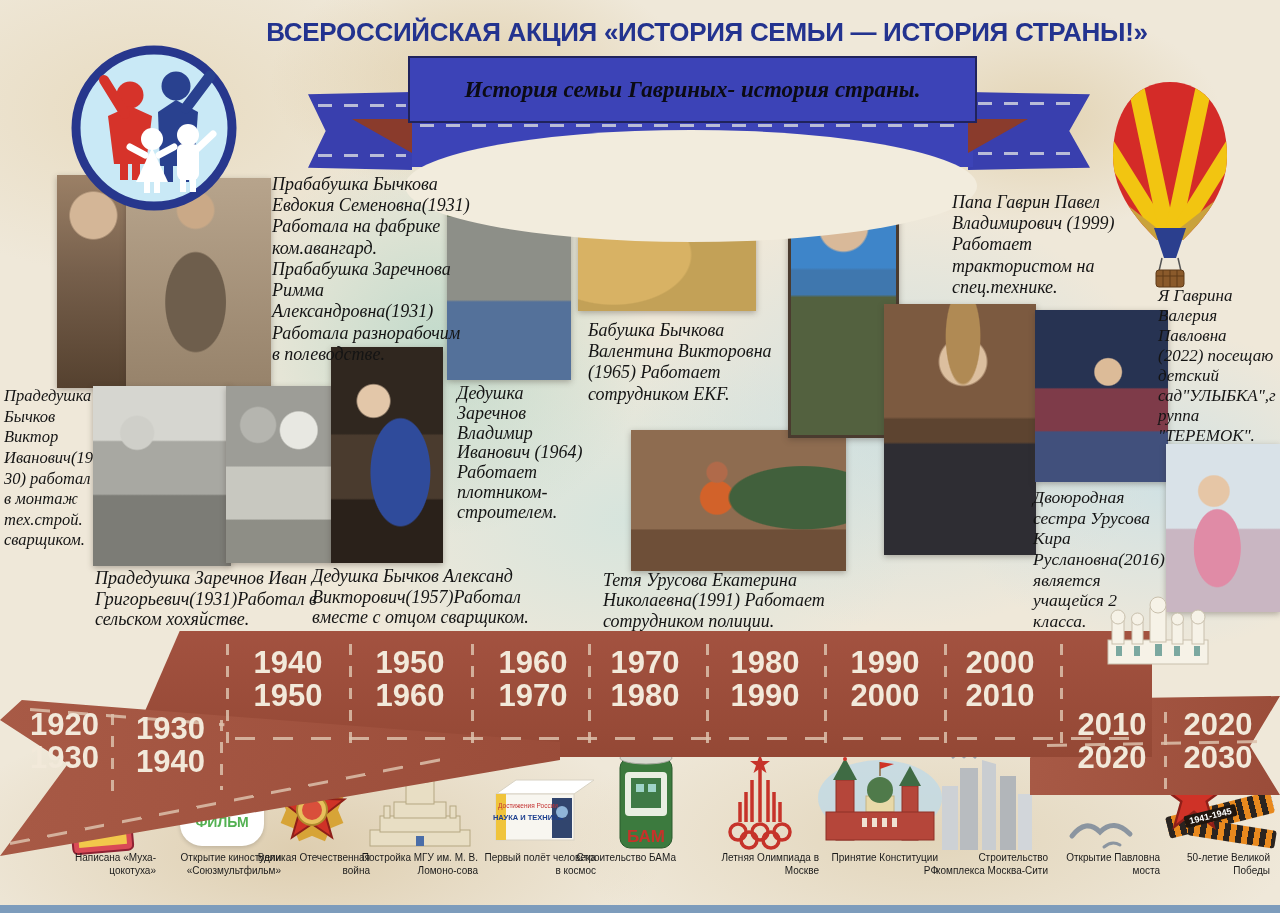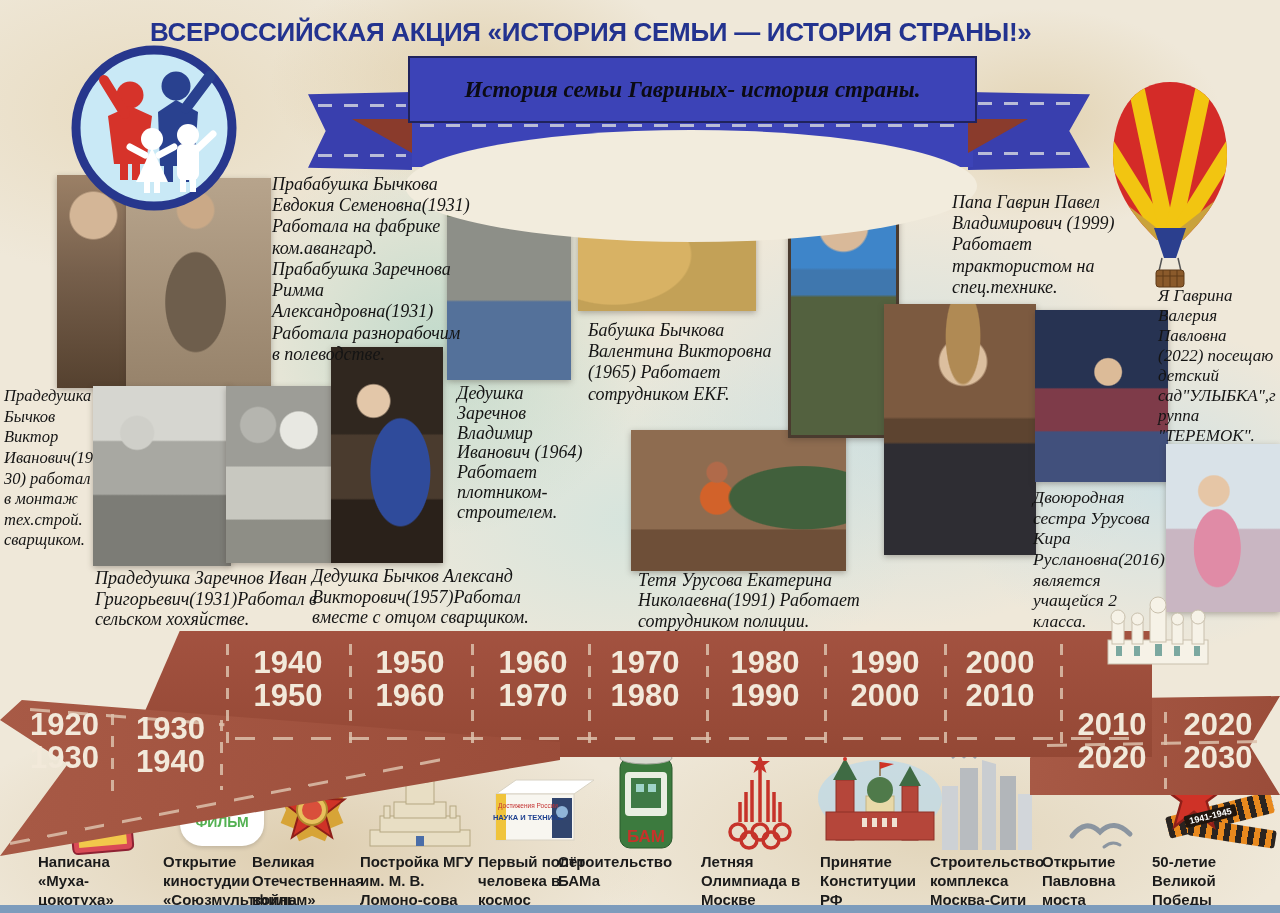--- a/index.html
+++ b/index.html
@@ -13,21 +13,21 @@
       radial-gradient(ellipse 420px 240px at 150px 110px, rgba(222,202,160,.45), transparent 70%),
       radial-gradient(ellipse 300px 280px at 440px 340px, rgba(150,205,190,.5), transparent 70%),
       radial-gradient(ellipse 380px 300px at 900px 420px, rgba(175,215,230,.5), transparent 70%),
       radial-gradient(ellipse 420px 260px at 630px 520px, rgba(190,225,225,.5), transparent 70%),
       radial-gradient(ellipse 300px 230px at 1160px 490px, rgba(185,220,235,.55), transparent 70%),
       radial-gradient(ellipse 520px 210px at 300px 850px, rgba(205,180,135,.5), transparent 70%),
       radial-gradient(ellipse 520px 200px at 930px 840px, rgba(210,190,150,.45), transparent 70%);
   }
   .abs{position:absolute;}
   
-  .title{left:150px;right:16px;top:17px;font-weight:bold;
+  .title{left:150px;right:16px;top:17px;text-align:center;font-weight:bold;
     font-size:26px;letter-spacing:-.3px;color:#23338f;z-index:7;}
   .plate{left:408px;top:56px;width:565px;height:63px;background:#3c43b7;
     border:2px solid #20235c;z-index:7;display:flex;align-items:center;justify-content:center;}
   .plate-text{font-family:"Liberation Serif",serif;font-style:italic;font-weight:bold;
     font-size:23px;color:#0b0b14;}
   .subband{left:412px;top:119px;width:561px;height:48px;background:#3c43b7;z-index:5;}
   .curve{left:405px;top:130px;width:572px;height:112px;border-radius:50%;background:#f2ecdd;z-index:6;}
   .wing{background:#393fae;z-index:5;filter:drop-shadow(2px 4px 4px rgba(40,40,90,.35));}
   .wing-l{left:308px;top:92px;width:104px;height:78px;
     clip-path:polygon(0 3%,100% 0,100% 100%,0 97%,17% 50%);}
@@ -98,22 +98,22 @@
     clip-path:polygon(3.9% 3.7%,100% 29.6%,100% 40.7%,0% 100%,12.1% 43.2%,0% 16%);z-index:11;}
   .rib-r{left:1030px;top:696px;width:250px;height:100px;background:linear-gradient(100deg,#a85a46,#9a4c39);
     clip-path:polygon(12% 3%,100% 0,88% 50%,100% 99%,0 99%,0 62%);z-index:9;}
   .tl-pair{position:absolute;z-index:12;text-align:center;color:#f2e9da;font-weight:bold;
     font-size:31px;line-height:33px;width:110px;}
   .vdash{position:absolute;width:3px;z-index:12;opacity:.85;
     background:repeating-linear-gradient(180deg,#dcc0ab 0 11px,transparent 11px 22px);}
   .hdash{position:absolute;height:3px;z-index:12;opacity:.85;
     background:repeating-linear-gradient(90deg,#dcc0ab 0 20px,transparent 20px 38px);}
   
-  .ev-label{position:absolute;top:852px;width:118px;z-index:8;text-align:left;
-    font-size:15px;line-height:1.28;color:#1b1b1b;font-weight:700;}
+  .ev-label{position:absolute;top:852px;width:118px;z-index:8;text-align:right;
+    font-size:10px;line-height:1.28;color:#1b1b1b;font-weight:400;}
   .ev-icon{position:absolute;z-index:8;}
   .soyuz-logo{width:84px;height:78px;background:#fff;border-radius:22px;display:flex;
     flex-direction:column;align-items:center;justify-content:center;font-weight:bold;
     font-size:14px;line-height:1.12;box-shadow:0 2px 4px rgba(0,0,0,.15);}
   .sz1{color:#29a8e0;} .sz2{color:#f59a00;} .sz3{color:#53b152;}
   .ribbon-strip{position:absolute;border-radius:3px;
     background:repeating-linear-gradient(90deg,#2a2420 0 6px,#e8891e 6px 12px);}
   .years-pill{position:absolute;background:#20160f;color:#fff;font-size:9px;font-weight:bold;
     padding:1px 5px;border-radius:2px;}
   .strip{left:0;top:905px;width:1280px;height:8px;background:#7d9cbc;z-index:14;}
@@ -203,21 +203,21 @@
     <rect x="60" y="192" width="28" height="17" rx="3" fill="#8a5a2b" stroke="#5e3a18"></rect>
     <path d="M60 198 H88 M67 192 V209 M74 192 V209 M81 192 V209" stroke="#5e3a18" stroke-width="1"></path>
   </svg>
 
   <div class="cap" style="left:272px;top:174px;width:200px;font-size:18px">Прабабушка Бычкова Евдокия Семеновна(1931) Работала на фабрике ком.авангард. Прабабушка Заречнова Римма Александровна(1931) Работала разнорабочим в полеводстве.</div>
   <div class="cap" style="left:4px;top:386px;width:96px;font-size:16.5px;line-height:1.25">Прадедушка Бычков Виктор Иванович(1930) работал в монтаж тех.строй. сварщиком.</div>
   <div class="cap" style="left:95px;top:568px;width:222px;font-size:18px;line-height:1.15">Прадедушка Заречнов Иван Григорьевич(1931)Работал в сельском хохяйстве.</div>
   <div class="cap" style="left:312px;top:566px;width:224px;font-size:18px;line-height:1.14">Дедушка Бычков Александ Викторович(1957)Работал вместе с отцом сварщиком.</div>
   <div class="cap" style="left:457px;top:384px;width:130px;font-size:18px;line-height:1.1">Дедушка Заречнов Владимир Иванович (1964) Работает плотником-строителем.</div>
   <div class="cap" style="left:588px;top:320px;width:186px;font-size:18px">Бабушка Бычкова Валентина Викторовна (1965) Работает сотрудником EKF.</div>
-  <div class="cap" style="left:638px;top:570px;width:226px;font-size:18px;line-height:1.13">Тетя Урусова Екатерина Николаевна(1991) Работает сотрудником полиции.</div>
+  <div class="cap" style="left:603px;top:570px;width:226px;font-size:18px;line-height:1.13">Тетя Урусова Екатерина Николаевна(1991) Работает сотрудником полиции.</div>
   <div class="cap" style="left:952px;top:192px;width:196px;font-size:18px">Папа Гаврин Павел Владимирович (1999) Работает трактористом на спец.технике.</div>
   <div class="cap" style="left:1158px;top:286px;width:118px;font-size:17px">Я Гаврина Валерия Павловна (2022) посещаю детский сад"УЛЫБКА",группа "ТЕРЕМОК".</div>
   <div class="cap" style="left:1033px;top:487px;width:140px;font-size:17.5px">Двоюродная сестра Урусова Кира Руслановна(2016) является учащейся 2 класса.</div>
 
   <div class="abs band tl"></div>
   <div class="abs rib-r tl"></div>
   <div class="abs rib-l tl"></div>
 
   <div class="vdash" style="left:226px;top:644px;height:102px"></div>
   <div class="vdash" style="left:349px;top:644px;height:102px"></div>

